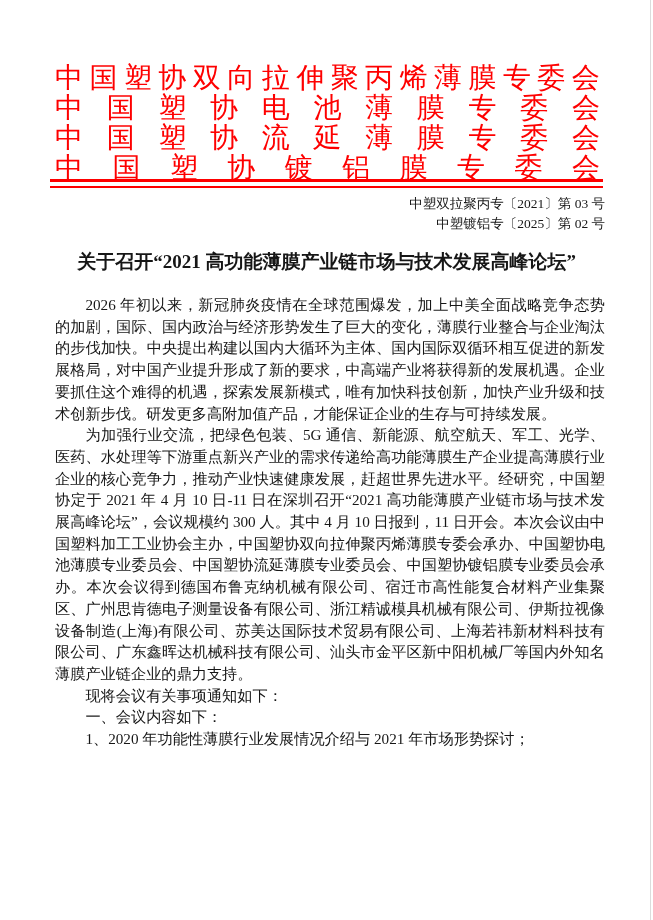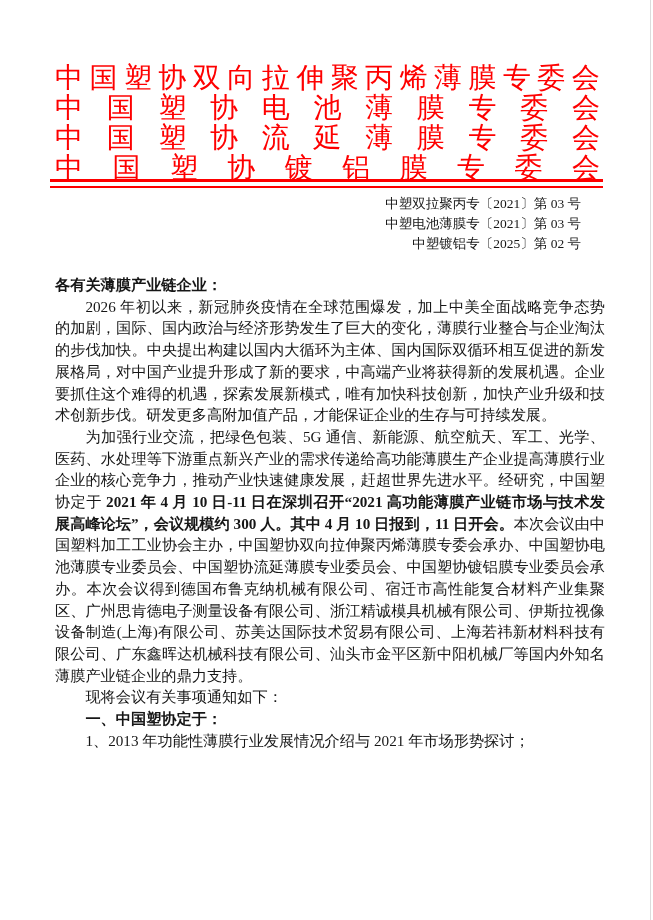--- a/index.html
+++ b/index.html
@@ -35,21 +35,21 @@
   .rule-thick{
     margin-top:-4px;
     border-top:3px solid var(--red);
   }
   .rule-thin{
     margin-top:4px;
     border-top:2px solid var(--red);
   }
   
   .doc-numbers{
-    margin:6px 72px 0 0;
+    margin:6px 48px 0 0;
     text-align:right;
     font-size:13.5px;
     line-height:20px;
   }
   
   .notice-title{
     margin:16px 30px 0 30px;
     text-align:center;
     font-weight:bold;
     font-size:19px;
@@ -59,21 +59,21 @@
   .doc-body{
     margin:20px 48px 0 55px;
     font-size:15.2px;
     line-height:21.7px;
     text-align:justify;
     text-justify:inter-ideograph;
   }
   .doc-body p{margin:0;}
   .para-indent{text-indent:2em;}
   .salutation{font-weight:bold;}
-  .seg-bold{font-weight:bold;margin-top:32px;}
+  .seg-bold{font-weight:normal;margin-top:32px;}
 </style>
 </head>
 <body>
 
 <div class="page-edge-right"></div>
 
 <div class="masthead">
     <div class="committee-line">
       <span>中</span>
       <span>国</span>
@@ -131,27 +131,26 @@
       <span>会</span>
     </div>
   </div>
 <div class="masthead-rules">
   <div class="rule-thick"></div>
   <div class="rule-thin"></div>
 </div>
 
 <div class="doc-numbers">
     <div>中塑双拉聚丙专〔2021〕第 03 号</div>
-    <div>中塑电池薄膜专〔2021〕第 03 号</div>
     <div>中塑镀铝专〔2025〕第 02 号</div>
   </div>
 
 <div class="notice-title">
+  <div>关于召开“2021 高功能薄膜产业链市场与技术发展高峰论坛”</div>
 </div>
 
 <div class="doc-body">
-  <p class="salutation">各有关薄膜产业链企业：</p>
 <p class="para-indent"><span>2026 年初以来，新冠肺炎疫情在全球范围爆发，加上中美全面战略竞争态势的加剧，国际、国内政治与经济形势发生了巨大的变化，薄膜行业整合与企业淘汰的步伐加快。中央提出构建以国内大循环为主体、国内国际双循环相互促进的新发展格局，对中国产业提升形成了新的要求，中高端产业将获得新的发展机遇。企业要抓住这个难得的机遇，探索发展新模式，唯有加快科技创新，加快产业升级和技术创新步伐。研发更多高附加值产品，才能保证企业的生存与可持续发展。</span></p>
     <p class="para-indent"><span>为加强行业交流，把绿色包装、5G 通信、新能源、航空航天、军工、光学、医药、水处理等下游重点新兴产业的需求传递给高功能薄膜生产企业提高薄膜行业企业的核心竞争力，推动产业快速健康发展，赶超世界先进水平。经研究，中国塑协定于 </span><span class="seg-bold">2021 年 4 月 10 日-11 日在深圳召开“2021 高功能薄膜产业链市场与技术发展高峰论坛”，会议规模约 300 人。其中 4 月 10 日报到，11 日开会。</span><span>本次会议由中国塑料加工工业协会主办，中国塑协双向拉伸聚丙烯薄膜专委会承办、中国塑协电池薄膜专业委员会、中国塑协流延薄膜专业委员会、中国塑协镀铝膜专业委员会承办。本次会议得到德国布鲁克纳机械有限公司、宿迁市高性能复合材料产业集聚区、广州思肯德电子测量设备有限公司、浙江精诚模具机械有限公司、伊斯拉视像设备制造(上海)有限公司、苏美达国际技术贸易有限公司、上海若祎新材料科技有限公司、广东鑫晖达机械科技有限公司、汕头市金平区新中阳机械厂等国内外知名薄膜产业链企业的鼎力支持。</span></p>
     <p class="para-indent"><span>现将会议有关事项通知如下：</span></p>
-    <p class="para-indent"><span class="seg-bold">一、中国塑协定于：</span></p>
-    <p class="para-indent"><span>1、2013 年功能性薄膜行业发展情况介绍与 2021 年市场形势探讨；</span></p>
+    <p class="para-indent"><span class="seg-bold">一、会议内容如下：</span></p>
+    <p class="para-indent"><span>1、2020 年功能性薄膜行业发展情况介绍与 2021 年市场形势探讨；</span></p>
   </div>
 
 </body></html>

